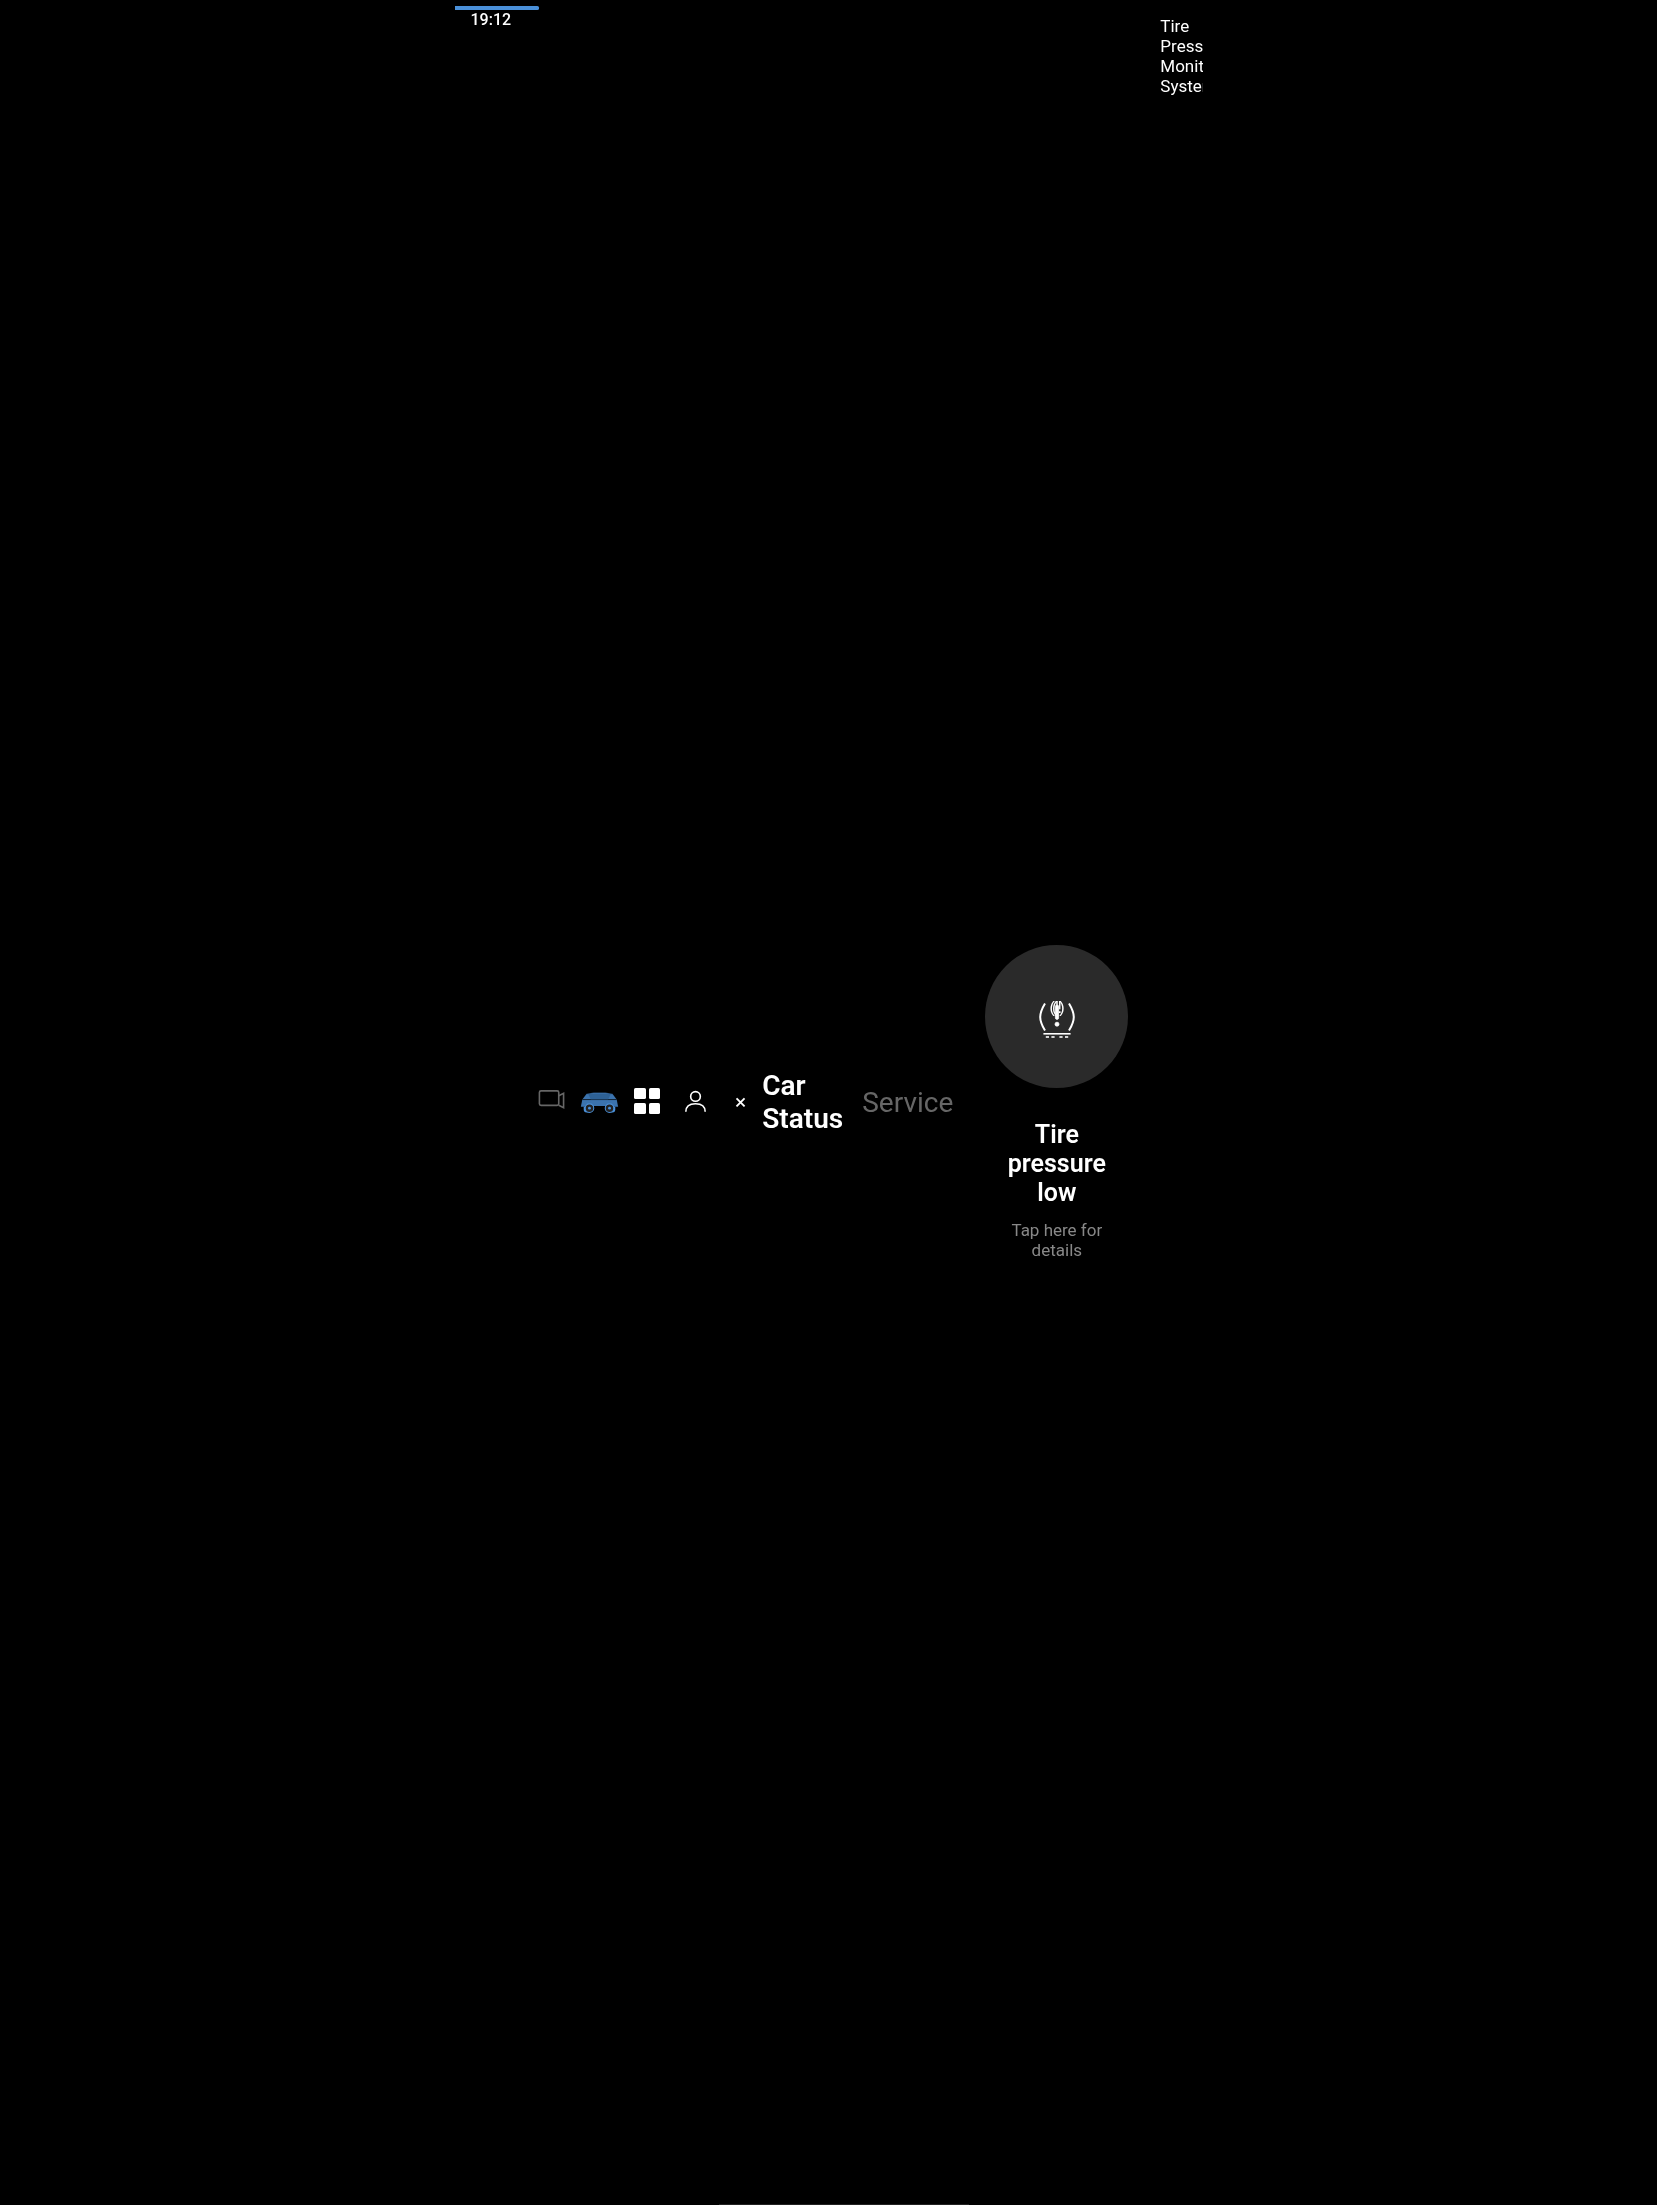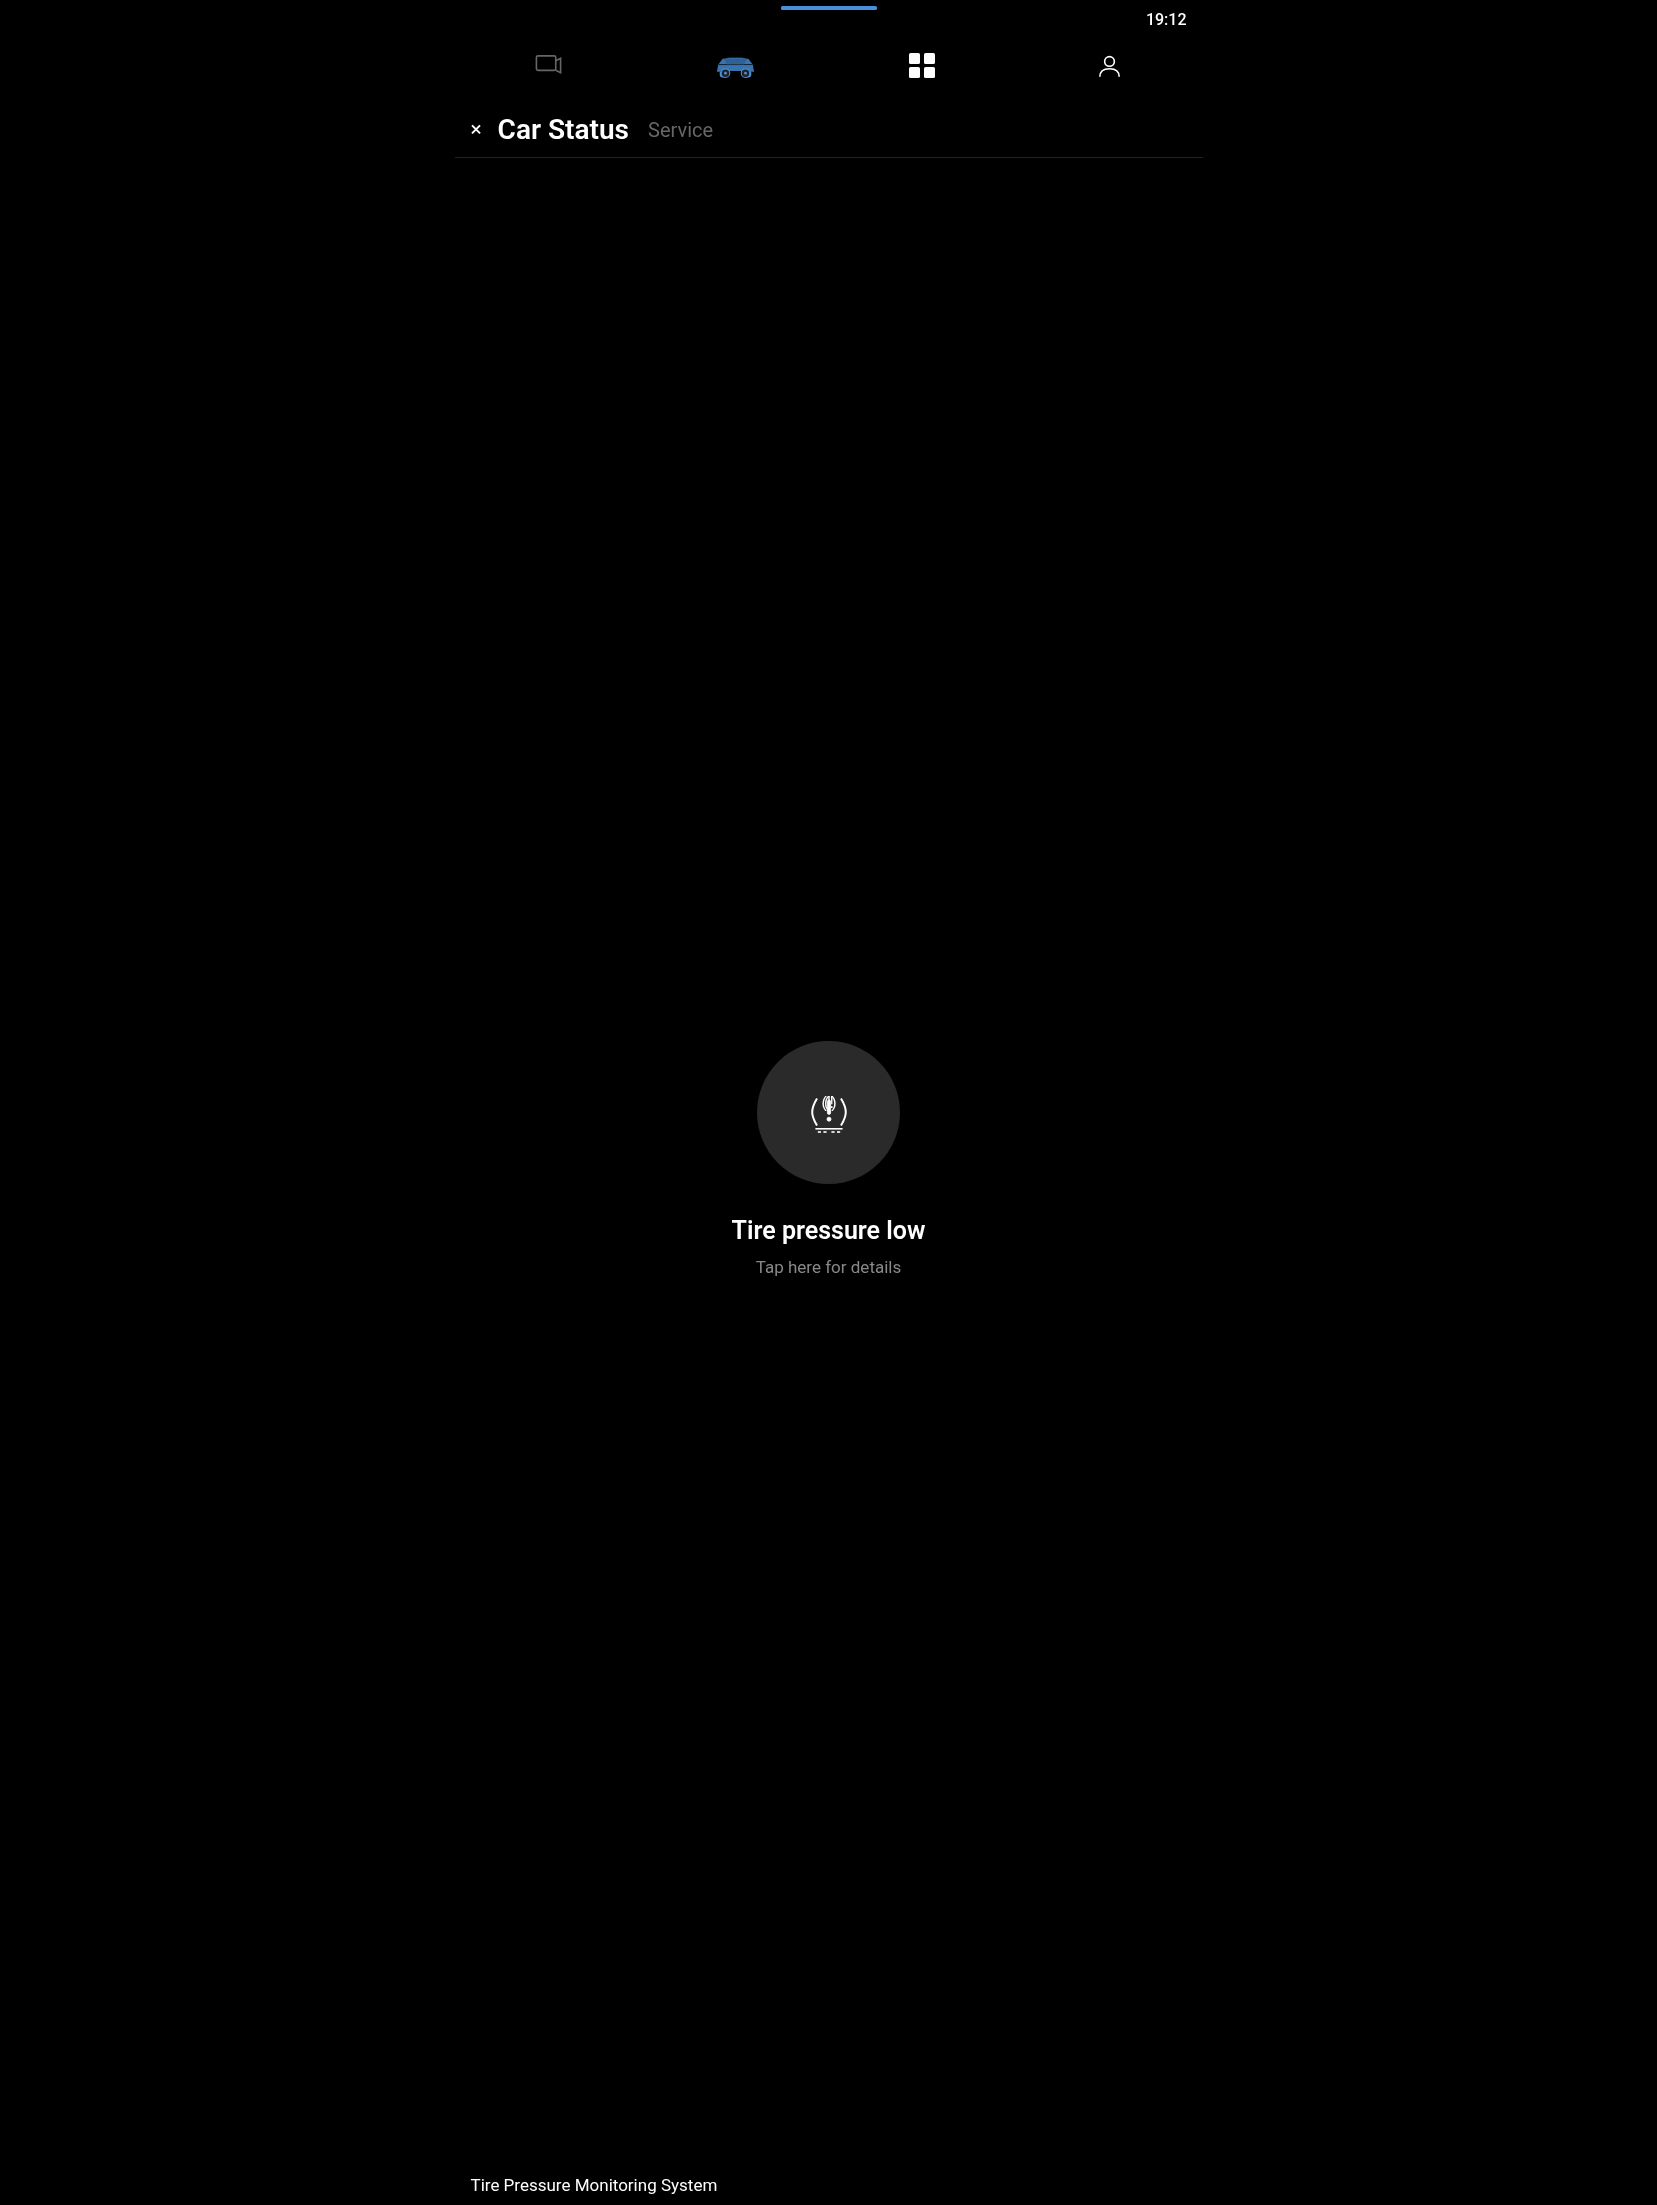--- a/index.html
+++ b/index.html
@@ -91,21 +91,21 @@
     }
 
     .tab-active {
       font-size: 28px;
       font-weight: 600;
       color: #fff;
       cursor: pointer;
     }
 
     .tab-inactive {
-      font-size: 20px;
+      font-size: 28px;
       font-weight: 400;
       color: #666;
       cursor: pointer;
       margin-left: 6.4px;
     }
 
     
     .main-content {
       flex: 1;
       display: flex;
@@ -169,21 +169,21 @@
       font-size: 21px;
       cursor: pointer;
       text-align: center;
     }
 
     
     .screen-wrapper {
       background: #000;
       min-height: 100vh;
       display: flex;
-      flex-direction: column;
+      flex-direction: row;
     }
 
     
     .grid-icon {
       display: grid;
       grid-template-columns: 1fr 1fr;
       gap: 3.2px;
       width: 25.5px;
       height: 25.5px;
     }

